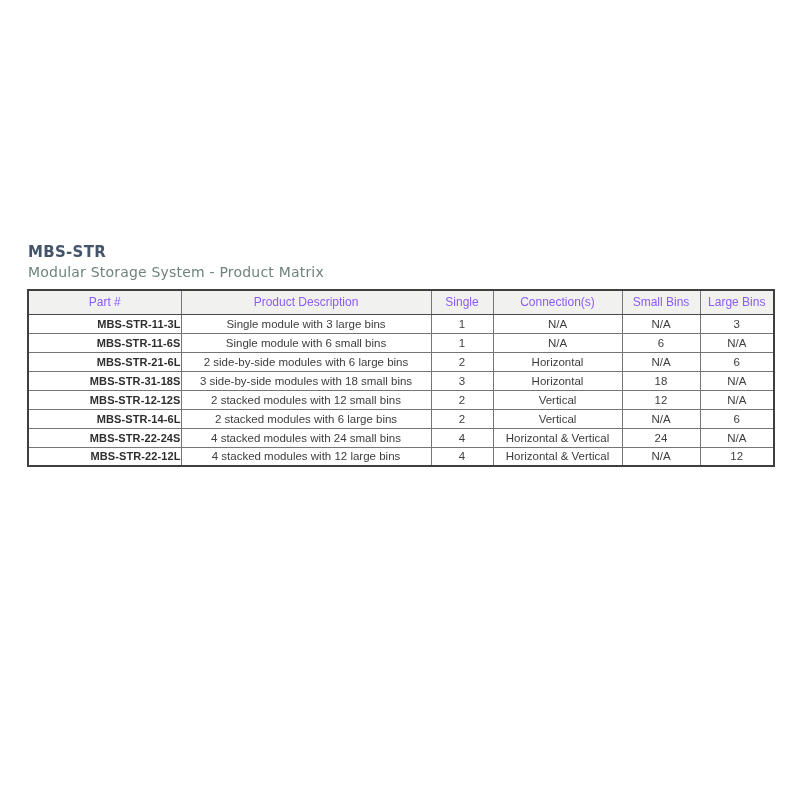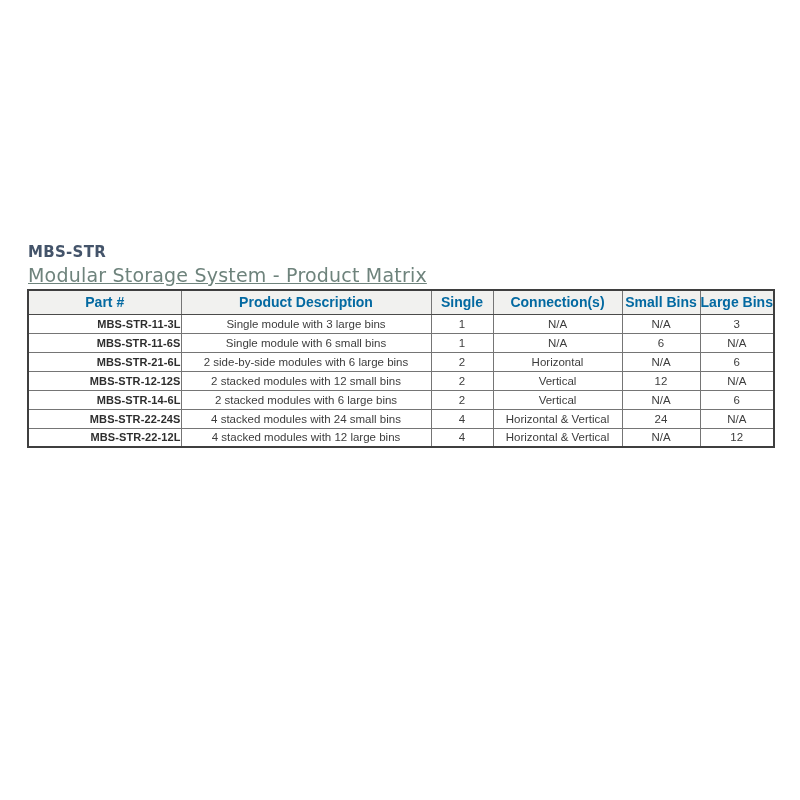--- a/index.html
+++ b/index.html
@@ -14,25 +14,24 @@
 
   .doc-header { position: absolute; left: 28px; top: 243px; }
   .doc-title {
     font-family: "DejaVu Sans", sans-serif;
     font-size: 15px; font-weight: 700;
     color: var(--title, #44546a);
     letter-spacing: 0.3px;
   }
   .doc-subtitle {
     font-family: "DejaVu Sans", sans-serif;
-    font-size: 19px; font-weight: 400;
+    font-size: 14px; font-weight: 400;
     color: var(--subtitle, #6e837c);
     margin-top: 3px;
     letter-spacing: 0.2px;
-    text-decoration: underline;
   }
 
   table.matrix {
     position: absolute; left: 27px; top: 289px;
     width: 746px;
     border-collapse: collapse;
     table-layout: fixed;
     border: 2px solid var(--border_outer, #3f3f3f);
   }
   col.c-part { width: 153px; }
@@ -40,23 +39,23 @@
   col.c-mod  { width: 62px; }
   col.c-conn { width: 129px; }
   col.c-sbin { width: 78px; }
   col.c-lbin { width: 74px; }
 
   table.matrix th {
     background: var(--header_bg, #f1f1ef);
     border: 1px solid var(--border_inner, #757575);
     border-bottom: 1px solid #4a4a4a;
     height: 24px;
-    font-size: 14px;
-    font-weight: 700;
-    color: #0369a1;
+    font-size: 12px;
+    font-weight: 400;
+    color: #8b5cf6;
     text-align: center;
     vertical-align: middle;
     white-space: nowrap;
     overflow: hidden;
   }
   table.matrix td {
     background: #ffffff;
     border: 1px solid var(--border_inner, #757575);
     height: 19px;
     font-size: 11.5px;
@@ -122,20 +121,28 @@
         </tr>
         <tr>
           <td>MBS-STR-21-6L</td>
           <td>2 side-by-side modules with 6 large bins</td>
           <td>2</td>
           <td>Horizontal</td>
           <td>N/A</td>
           <td>6</td>
         </tr>
         <tr>
+          <td>MBS-STR-31-18S</td>
+          <td>3 side-by-side modules with 18 small bins</td>
+          <td>3</td>
+          <td>Horizontal</td>
+          <td>18</td>
+          <td>N/A</td>
+        </tr>
+        <tr>
           <td>MBS-STR-12-12S</td>
           <td>2 stacked modules with 12 small bins</td>
           <td>2</td>
           <td>Vertical</td>
           <td>12</td>
           <td>N/A</td>
         </tr>
         <tr>
           <td>MBS-STR-14-6L</td>
           <td>2 stacked modules with 6 large bins</td>

